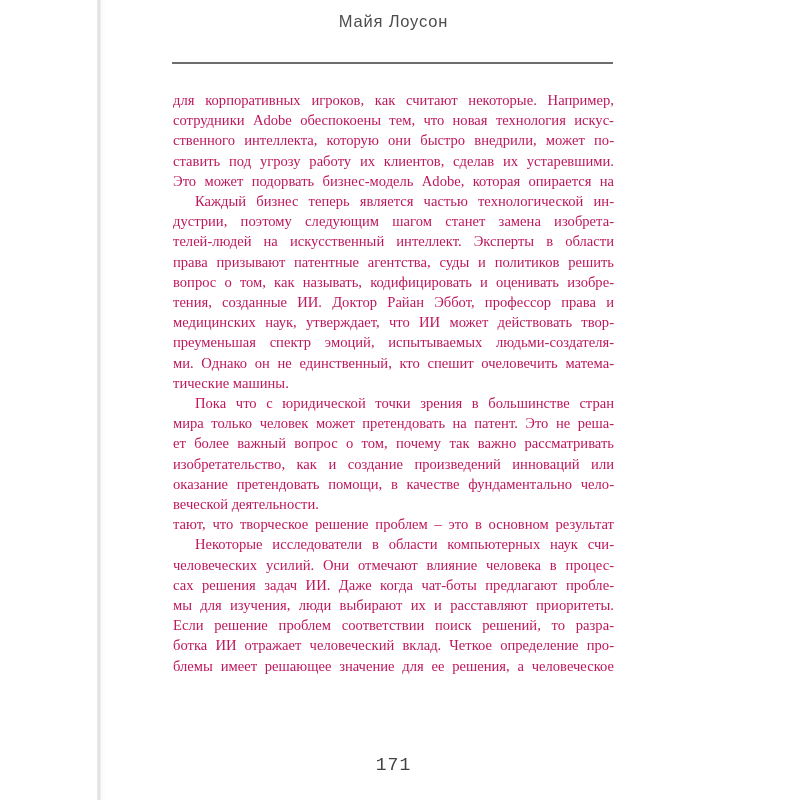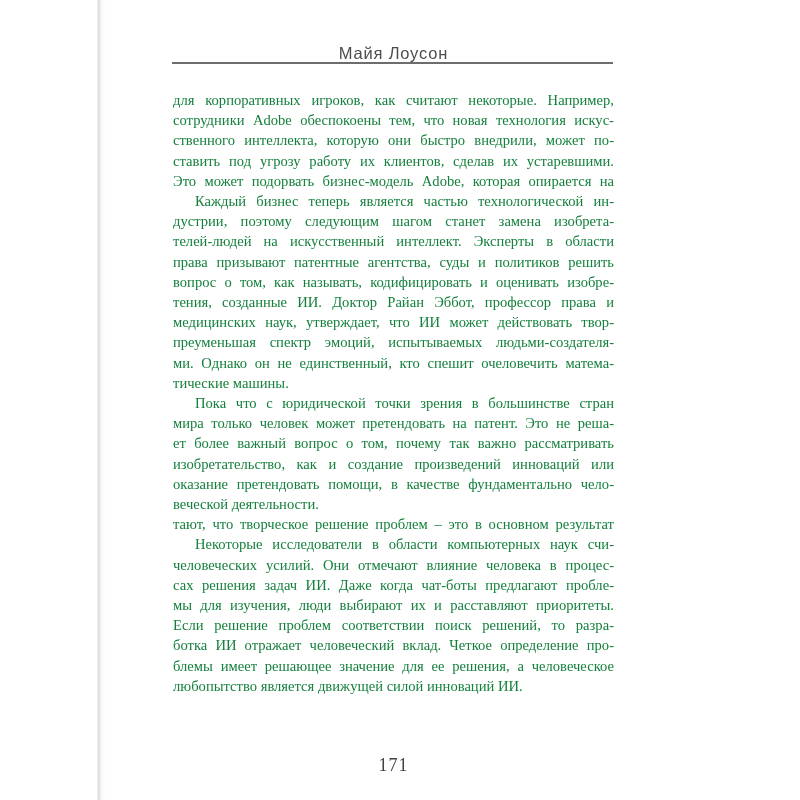--- a/index.html
+++ b/index.html
@@ -28,21 +28,21 @@
     position: absolute;
     left: 101px;
     top: 0;
     width: 5px;
     height: 800px;
     background: linear-gradient(to right, #fafafa, #ffffff);
   }
   .running-head {
     position: absolute;
     left: 173px;
-    top: 44px;
+    top: 12px;
     width: 441px;
     text-align: center;
     font-family: "Liberation Sans", "DejaVu Sans", sans-serif;
     font-size: 16.5px;
     font-weight: 400;
     letter-spacing: 0.8px;
     color: #4e4d4d;
   }
   .header-rule {
     position: absolute;
@@ -52,40 +52,40 @@
     height: 2px;
     background: #6d6d6d;
   }
   .page-body {
     position: absolute;
     left: 173px;
     top: 90px;
     width: 441px;
     font-size: 14.6px;
     line-height: 20.2px;
-    color: #15803d;
+    color: #be185d;
   }
   .line {
     text-align: justify;
     text-align-last: justify;
     white-space: normal;
   }
   .line.last {
     text-align-last: left;
   }
   .line.indent {
     text-indent: 22px;
   }
   .page-number {
     position: absolute;
     left: 173px;
     top: 755px;
     width: 441px;
     text-align: center;
-    font-family: Liberation Serif, serif;
+    font-family: Liberation Mono, monospace;
     font-size: 18px;
     letter-spacing: 1px;
     color: #434242;
   }
 </style>
 </head>
 <body>
 
 <div class="canvas">
   <div class="page-edge-line"></div>
@@ -120,17 +120,16 @@
       <div class="line">оказание претендовать помощи, в качестве фундаментально чело-</div>
       <div class="line last">веческой деятельности.</div>
       <div class="line">тают, что творческое решение проблем – это в основном результат</div>
       <div class="line indent">Некоторые исследователи в области компьютерных наук счи-</div>
       <div class="line">человеческих усилий. Они отмечают влияние человека в процес-</div>
       <div class="line">сах решения задач ИИ. Даже когда чат-боты предлагают пробле-</div>
       <div class="line">мы для изучения, люди выбирают их и расставляют приоритеты.</div>
       <div class="line">Если решение проблем соответствии поиск решений, то разра-</div>
       <div class="line">ботка ИИ отражает человеческий вклад. Четкое определение про-</div>
       <div class="line">блемы имеет решающее значение для ее решения, а человеческое</div>
-      <div class="line last">любопытство является движущей силой инноваций ИИ.</div>
     </div>
 
   <div class="page-number">171</div>
 </div>
 
 </body></html>

